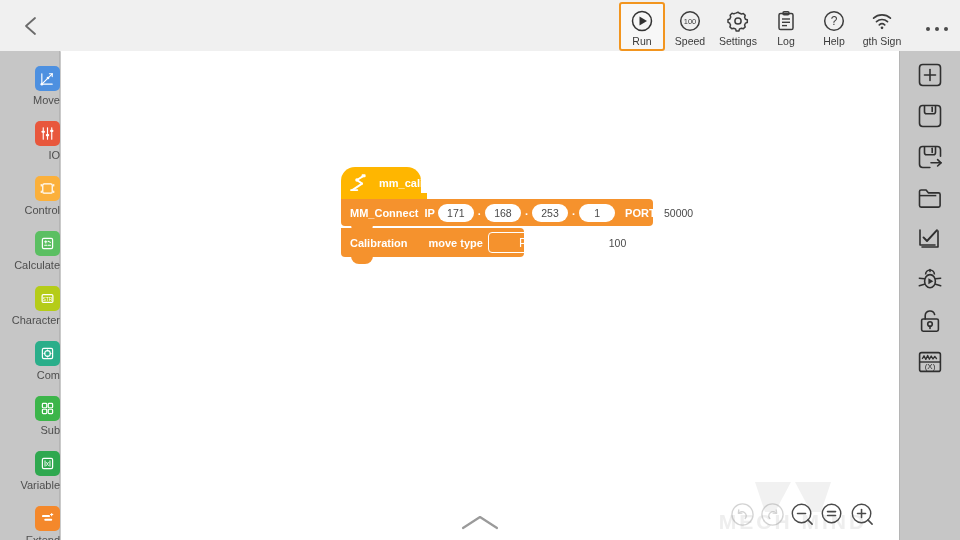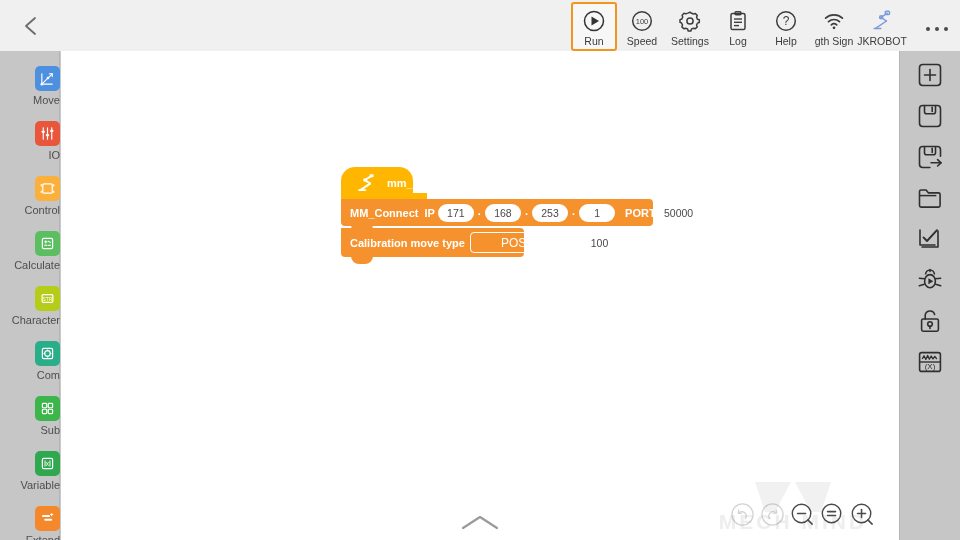--- a/index.html
+++ b/index.html
@@ -74,23 +74,23 @@
     display:flex;flex-direction:column;align-items:center;
   }
   .rtool{
     width:30px;height:30px;margin-bottom:11px;cursor:pointer;
     display:flex;align-items:center;justify-content:center;
   }
 
   
   .block-stack{position:absolute;left:280px;top:116px;}
   .blk-hat{
-    position:relative;width:72px;height:32px;background:#FFB600;
+    position:relative;width:80px;height:32px;background:#FFB600;
     border-radius:14px 14px 0 0;display:flex;align-items:center;
-    padding-left:14px;box-sizing:border-box;
+    padding-left:6px;box-sizing:border-box;
   }
   .blk-hat:after{
     content:"";position:absolute;left:0;top:26px;width:86px;height:10px;background:#FFB600;
   }
   .hat-ico{width:24px;height:24px;display:flex;align-items:center;justify-content:center;}
   .hat-text{
     font-size:11px;color:#ffffff;font-weight:bold;margin-left:10px;position:relative;z-index:2;
   }
   .blk-row{
     position:relative;background:#F5922D;display:flex;align-items:center;
@@ -224,35 +224,20 @@
               <path d="M3.6 9.2a12.5 12.5 0 0116.8 0"></path>
               <path d="M6.5 12.6a8.3 8.3 0 0111 0"></path>
               <path d="M9.3 15.9a4.1 4.1 0 015.4 0"></path>
             </g>
             <circle cx="12" cy="18.8" r="1.35" fill="#3d3d3d"></circle>
           </svg>
         </div>
         <div class="tlabel">gth Sign</div>
       </div>
 
-      <div class="tool">
-        <div class="ticon">
-          <svg width="24" height="24" viewBox="0 0 24 24">
-            <g fill="none" stroke="#7c9ddb" stroke-width="1.5" stroke-linecap="round" stroke-linejoin="round">
-              <path d="M17.4 4.2l-6.3 4.1"></path>
-              <path d="M11.1 8.3L16.4 12"></path>
-              <path d="M16.4 12L5.6 19.4"></path>
-              <rect x="15.3" y="2.2" width="4.2" height="3.2" rx="0.8"></rect>
-              <circle cx="11.1" cy="8.3" r="1.5"></circle>
-              <path d="M4.2 19.4h6.6"></path>
-            </g>
-          </svg>
-        </div>
-        <div class="tlabel">JKROBOT</div>
-      </div>
     </div>
 
     <div class="more-btn">
       <span>
         <span class="dot"></span><span class="dot"></span><span class="dot"></span>
       </span>
     </div>
   </div>
 
   <div class="sidebar">
@@ -421,21 +406,21 @@
         <span class="field">253</span>
         <span class="dot-sep">.</span>
         <span class="field">1</span>
         <span class="blk-label" style="margin-left:7px">PORT</span>
         <span class="field" style="margin-left:5px">50000</span>
         <span class="notch"></span>
       </div>
 
       <div class="blk-row r2">
         <span class="blk-label">Calibration</span>
-        <span class="blk-label" style="margin-left:3px">move type</span>
+        <span class="blk-label" style="margin-left:21px">move type</span>
         <span class="dropdown">
           <span class="ddtext">POSE</span>
           <span class="caret"></span>
         </span>
         <span class="blk-label">vel</span>
         <span class="field" style="margin-left:6px">100</span>
         <span class="notch"></span>
       </div>
     </div>
 

